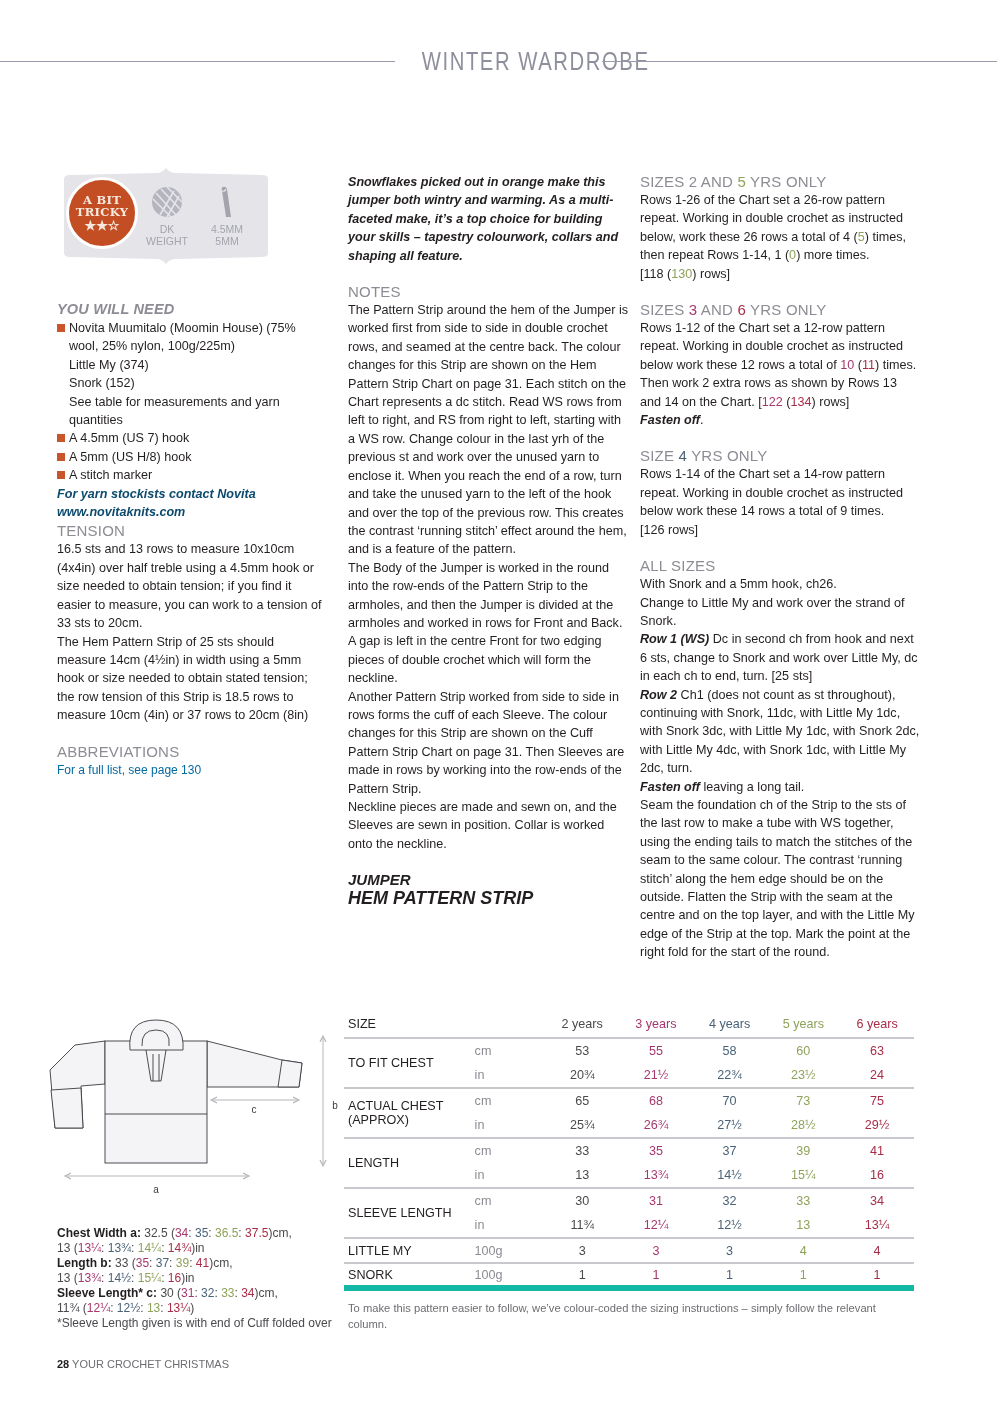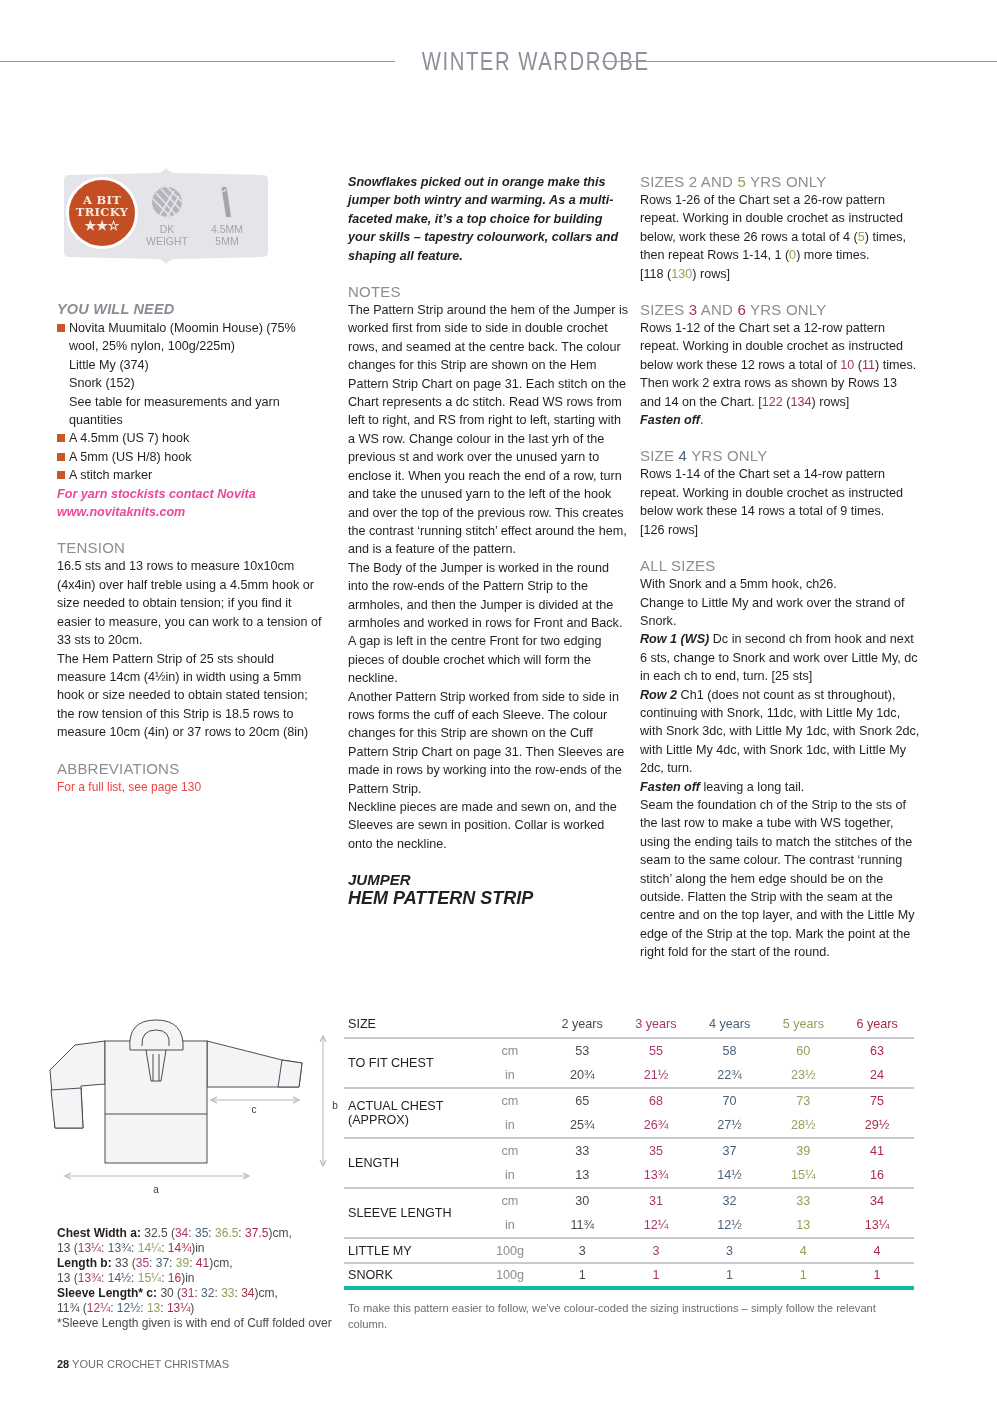--- a/index.html
+++ b/index.html
@@ -14,22 +14,22 @@
     color: #8e8f9c; transform: scaleX(0.78); transform-origin: center; white-space: nowrap; }
 
   .col { position: absolute; font-size: 12.6px; line-height: 18.4px; }
   .col-left { left: 57px; width: 265px; }
   .col-mid { left: 348px; width: 280px; }
   .col-right { left: 640px; width: 280px; }
 
   .sec-head { color: #8c8c94; font-size: 15px; line-height: 19px; letter-spacing: 0.2px; }
   .sec-head.bold { font-weight: bold; color: #8c8c94; font-size: 14.5px; }
   .bold { font-weight: bold; font-style: italic; }
-  .grey { color: #ec4899; }
-  .light { color: #ef4444; }
+  .grey { color: #0c4a6e; }
+  .light { color: #0369a1; }
   p { margin: 0; }
 
   .badge-box { position: absolute; left: 56px; top: 167px; width: 218px; height: 98px; }
   .badge-shape { position: absolute; inset: 0; }
   .difficulty { position: absolute; left: 10px; top: 10px; width: 72px; height: 72px; border-radius: 50%;
     background: #c44e24; border: 3px solid #ffffff; box-shadow: 0 0 0 1px #e4e4e8;
     display: flex; flex-direction: column; align-items: center; justify-content: center; color: #f5e9df;
     font-family: "DejaVu Serif", serif; font-weight: bold; }
   .difficulty .l1, .difficulty .l2 { font-size: 11.5px; line-height: 12px; letter-spacing: 0.3px; }
   .difficulty .stars { font-size: 13px; line-height: 14px; margin-top: 1px; }
@@ -52,25 +52,25 @@
 
   .measures { position: absolute; left: 57px; top: 1226px; width: 290px; font-size: 12px; line-height: 15px; }
   .footer { position: absolute; left: 57px; top: 1358px; font-size: 11px; color: #6d6d72; }
   .footer b { color: #231f20; }
 
   table.size { position: absolute; left: 344px; top: 1010px; width: 570px; border-collapse: collapse; font-size: 12.6px; }
   table.size td, table.size th { font-weight: normal; padding: 0; }
   table.size thead th { height: 28px; text-align: center; }
   table.size thead th.lab { text-align: left; padding-left: 4px; }
   table.size tbody td.lab { text-align: left; padding-left: 4px; vertical-align: middle; }
-  table.size td.unit { color: #8c8c94; width: 75px; padding-left: 4px; text-align: center; }
+  table.size td.unit { color: #8c8c94; width: 75px; padding-left: 4px; }
   table.size td.v { text-align: center; width: 74px; }
   table.size tr.sub td { height: 25px; }
   table.size tr.border-top td, table.size tr.border-top th { border-top: 2px solid #c9c9cd; }
-  table.size tr.last td { border-bottom: 4px solid #14b8a6; }
+  table.size tr.last td { border-bottom: 6px solid #14b8a6; }
   table.size .lab { width: 127px; }
   .table-note { position: absolute; left: 348px; top: 1300px; width: 540px; font-size: 11.2px; line-height: 16px; color: #6d6d72; }
 </style>
 </head>
 <body>
 
 <div class="header-rule left"></div>
 <div class="header-title">WINTER WARDROBE</div>
 <div class="header-rule right"></div>
 
@@ -114,21 +114,21 @@
     <li class="sq">Novita Muumitalo (Moomin House) (75% wool, 25% nylon, 100g/225m)</li>
     <li>Little My (374)</li>
     <li>Snork (152)</li>
     <li>See table for measurements and yarn quantities</li>
     <li class="sq">A 4.5mm (US 7) hook</li>
     <li class="sq">A 5mm (US H/8) hook</li>
     <li class="sq">A stitch marker</li>
   </ul>
   <p class="bold grey" style="padding-right:40px;">For yarn stockists contact Novita www.novitaknits.com</p>
 
-  <div class="sec-head" style="margin-top:17px;">TENSION</div>
+  <div class="sec-head" style="">TENSION</div>
   <p>16.5 sts and 13 rows to measure 10x10cm (4x4in) over half treble using a 4.5mm hook or size needed to obtain tension; if you find it easier to measure, you can work to a tension of 33 sts to 20cm.</p>
   <p>The Hem Pattern Strip of 25 sts should measure 14cm (4½in) in width using a 5mm hook or size needed to obtain stated tension; the row tension of this Strip is 18.5 rows to measure 10cm (4in) or 37 rows to 20cm (8in)</p>
 
   <div class="sec-head" style="margin-top:17px;">ABBREVIATIONS</div>
   <p class="light" style="font-size:12px;">For a full list, see page 130</p>
 </div>
 
 <div class="col col-mid" style="top: 173px;">
   <p class="bold">Snowflakes picked out in orange make this jumper both wintry and warming. As a multi-faceted make, it’s a top choice for building your skills – tapestry colourwork, collars and shaping all feature.</p>
   <div class="sec-head" style="margin-top:17px;">NOTES</div>

